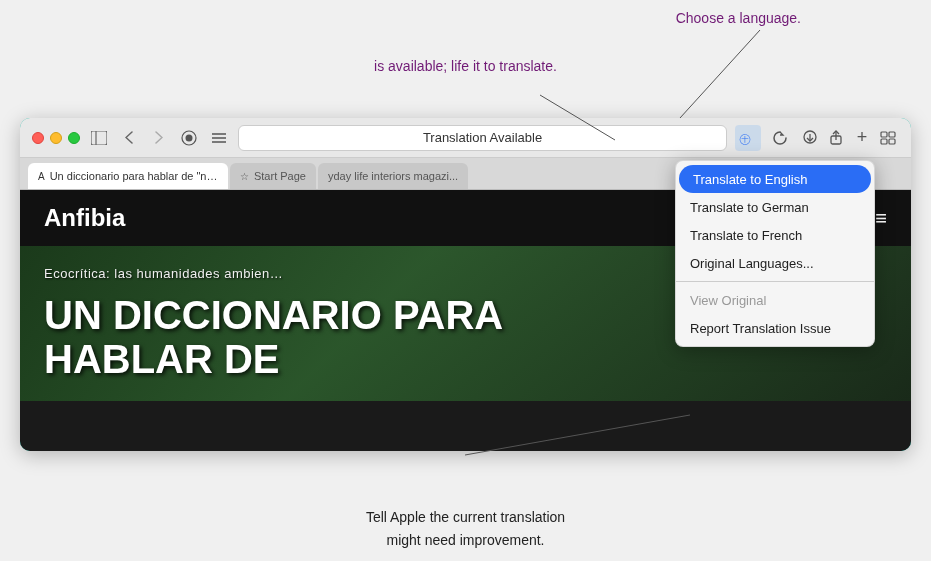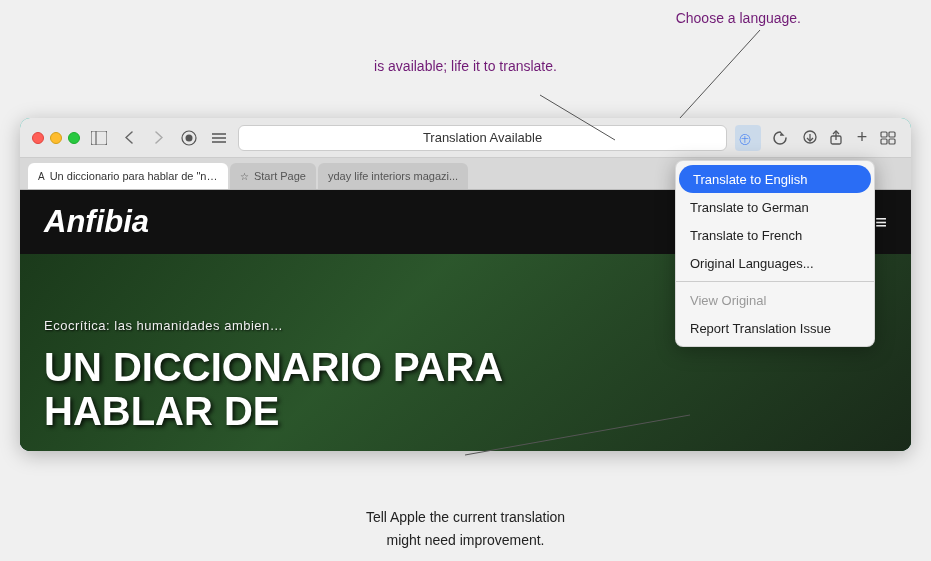--- a/index.html
+++ b/index.html
@@ -195,23 +195,22 @@
 
     .site-header {
       background: #111;
       padding: 14px 24px;
       display: flex;
       align-items: center;
       justify-content: space-between;
     }
     .site-logo {
       color: #fff;
-      font-size: 31px;
+      font-size: 24px;
       font-weight: 700;
-      font-style: italic;
     }
     .hamburger {
       color: #fff;
       font-size: 20px;
       cursor: pointer;
     }
 
     .hero-section {
       background: #2a4a2a;
       background-image: linear-gradient(rgba(30,50,30,0.7), rgba(10,30,10,0.8));
@@ -227,21 +226,20 @@
       opacity: 0.9;
     }
     .hero-subtitle {
       position: relative;
       color: #eee;
       font-size: 13px;
       font-weight: 500;
       letter-spacing: 0.5px;
       margin-bottom: 12px;
       text-shadow: 1px 1px 2px rgba(0,0,0,0.8);
-      margin-top: 44px;
     }
     .hero-title {
       position: relative;
       color: #fff;
       font-size: 40px;
       font-weight: 900;
       line-height: 1.1;
       text-transform: uppercase;
       text-shadow: 2px 2px 4px rgba(0,0,0,0.8);
     }

